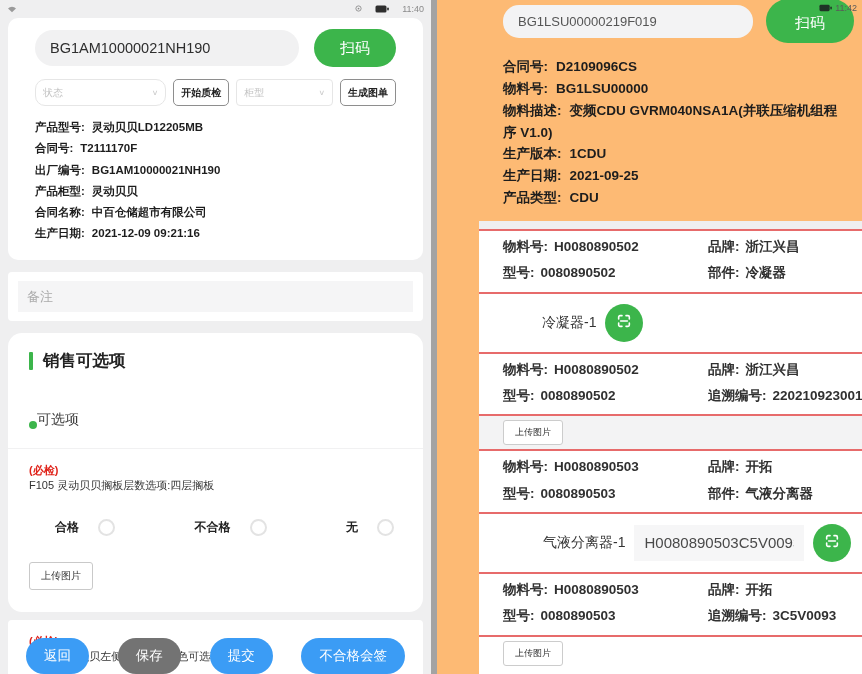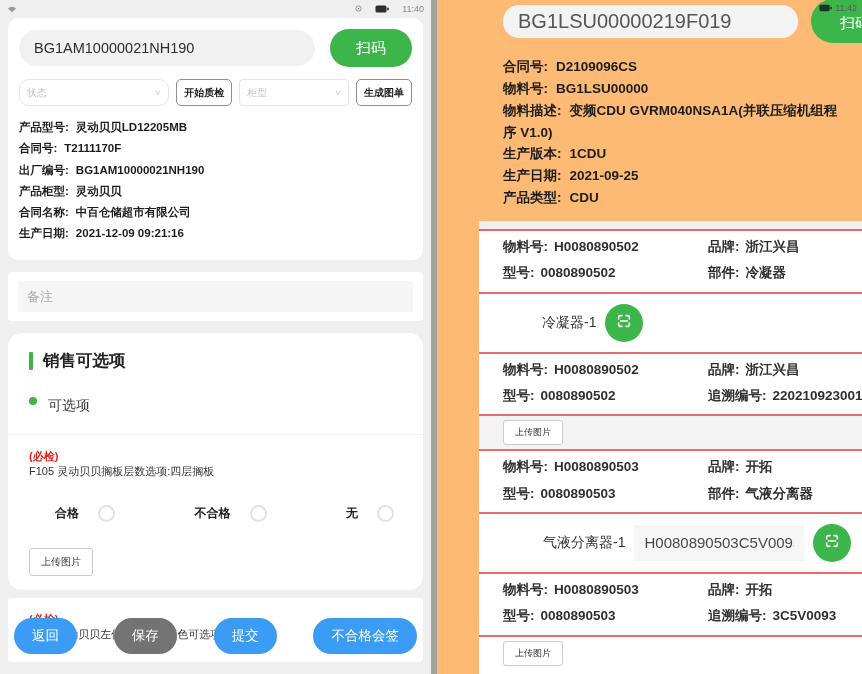--- a/index.html
+++ b/index.html
@@ -21,21 +21,21 @@
   }
   .sb-group { display:flex; align-items:center; gap:13px; }
   .sb-icon svg { display:block; }
   .r-statusbar {
     position:absolute; top:3px; right:5px; z-index:6;
     display:flex; align-items:center; gap:3px; color:#5a5a5a; font-size:9px;
   }
 
   
   .card { background:#fff; border-radius:10px; margin:3px 8px 0; }
-  .card-top { padding:11px 11px 15px; }
+  .card-top { padding:11px 27px 15px; }
   .input-row { display:flex; align-items:center; gap:15px; }
   .serial-input {
     flex:1; height:36px; background:#f1f1f2; border:none; border-radius:18px;
     padding:0 15px; font-size:14.5px; color:#2e2e2e; font-family:inherit; outline:none;
   }
   .scan-pill {
     width:82px; height:38px; border-radius:19px; border:none;
     color:#fff; font-size:15px; font-family:inherit; cursor:pointer; flex-shrink:0;
   }
   .controls-row { display:flex; align-items:center; gap:7px; margin-top:12px; }
@@ -56,55 +56,55 @@
   .info-line { font-size:11.5px; font-weight:700; color:#1d1d1d; line-height:1.85; }
   .info-line .lbl { margin-right:7px; }
 
   .remark-card { margin:12px 8px 0; border-radius:4px; padding:9px 10px; }
   .remark-input {
     width:100%; height:31px; background:#f5f5f6; border:none; font-size:13px;
     color:#444; padding:0 9px; font-family:inherit; outline:none;
   }
   .remark-input::placeholder { color:#ababab; }
 
-  .sales-card { margin:12px 8px 0; border-radius:14px; padding:17px 21px 0; }
+  .sales-card { margin:12px 8px 0; border-radius:14px; padding:17px 21px 8px; }
   .sales-header { display:flex; align-items:center; gap:10px; }
   .accent-bar { width:4px; height:18px; border-radius:1px; }
   .sales-title { font-size:16.5px; font-weight:700; color:#222; }
-  .bullet-row { margin-top:25px; display:flex; align-items:flex-start; gap:11px; }
+  .bullet-row { margin-top:39px; display:flex; align-items:flex-end; }
   .green-dot { width:8px; height:8px; border-radius:50%; }
   .bullet-label { font-size:14px; color:#3c3c3c; }
   .sales-divider { height:1px; background:#f1f1f2; margin:19px -21px 0; }
   .check-item { margin-top:14px; }
   .required-tag { font-size:11px; font-weight:700; }
   .item-desc { font-size:11px; color:#333; }
   .radio-row { display:flex; justify-content:space-between; align-items:center; margin:26px 8px 0 26px;gap:16px; }
   .radio-group { display:flex; align-items:center; gap:19px; }
   .radio-label { font-size:12px; font-weight:700; color:#222; }
   .radio-circle { width:17px; height:17px; border-radius:50%; border:2px solid #e3e3e3; background:#fff; cursor:pointer; }
   .upload-btn {
     margin:26px 0 14px; border:1px solid #c9c9c9; border-radius:3px; background:#fff;
     font-size:10px; color:#333; padding:6px 11px; font-family:inherit; cursor:pointer;
   }
   .f116-card { margin:8px 8px 0; border-radius:4px; padding:14px 21px 20px; }
 
   .left-footer {
-    position:absolute; left:0; right:0; bottom:20px;
-    display:flex; justify-content:space-between; align-items:center; padding:0 14px;
+    position:absolute; left:0; right:0; bottom:0;
+    display:flex; justify-content:space-between; align-items:center; padding:0 26px;
   }
   .pill-btn {
     border:none; border-radius:18px; height:36px; color:#fff;
     font-size:13.5px; padding:0 18px; font-family:inherit; cursor:pointer;
   }
 
   
   .r-input-row { display:flex; align-items:flex-start; padding:4px 8px 0 24px; gap:13px; }
   .r-serial {
     flex:1; height:33px; background:#f3f3f4; border:none; border-radius:16px;
-    padding:0 15px; font-size:20px; color:#555; font-family:inherit; outline:none; margin-top:1px;
+    padding:0 15px; font-size:13px; color:#555; font-family:inherit; outline:none; margin-top:1px;
   }
   .r-scan {
     width:88px; height:44px; margin-top:-5px; border-radius:22px; border:none;
     color:#fff; font-size:15px; font-family:inherit; cursor:pointer; flex-shrink:0;
     padding-top:6px;
   }
   .r-info { padding:13px 20px 12px 24px; }
   .r-info-line { font-size:13.5px; font-weight:700; color:#1d1d1d; line-height:1.62; }
   .r-info-line .lbl { margin-right:8px; }
   .r-gap { height:8px; background:#efeff0; }

